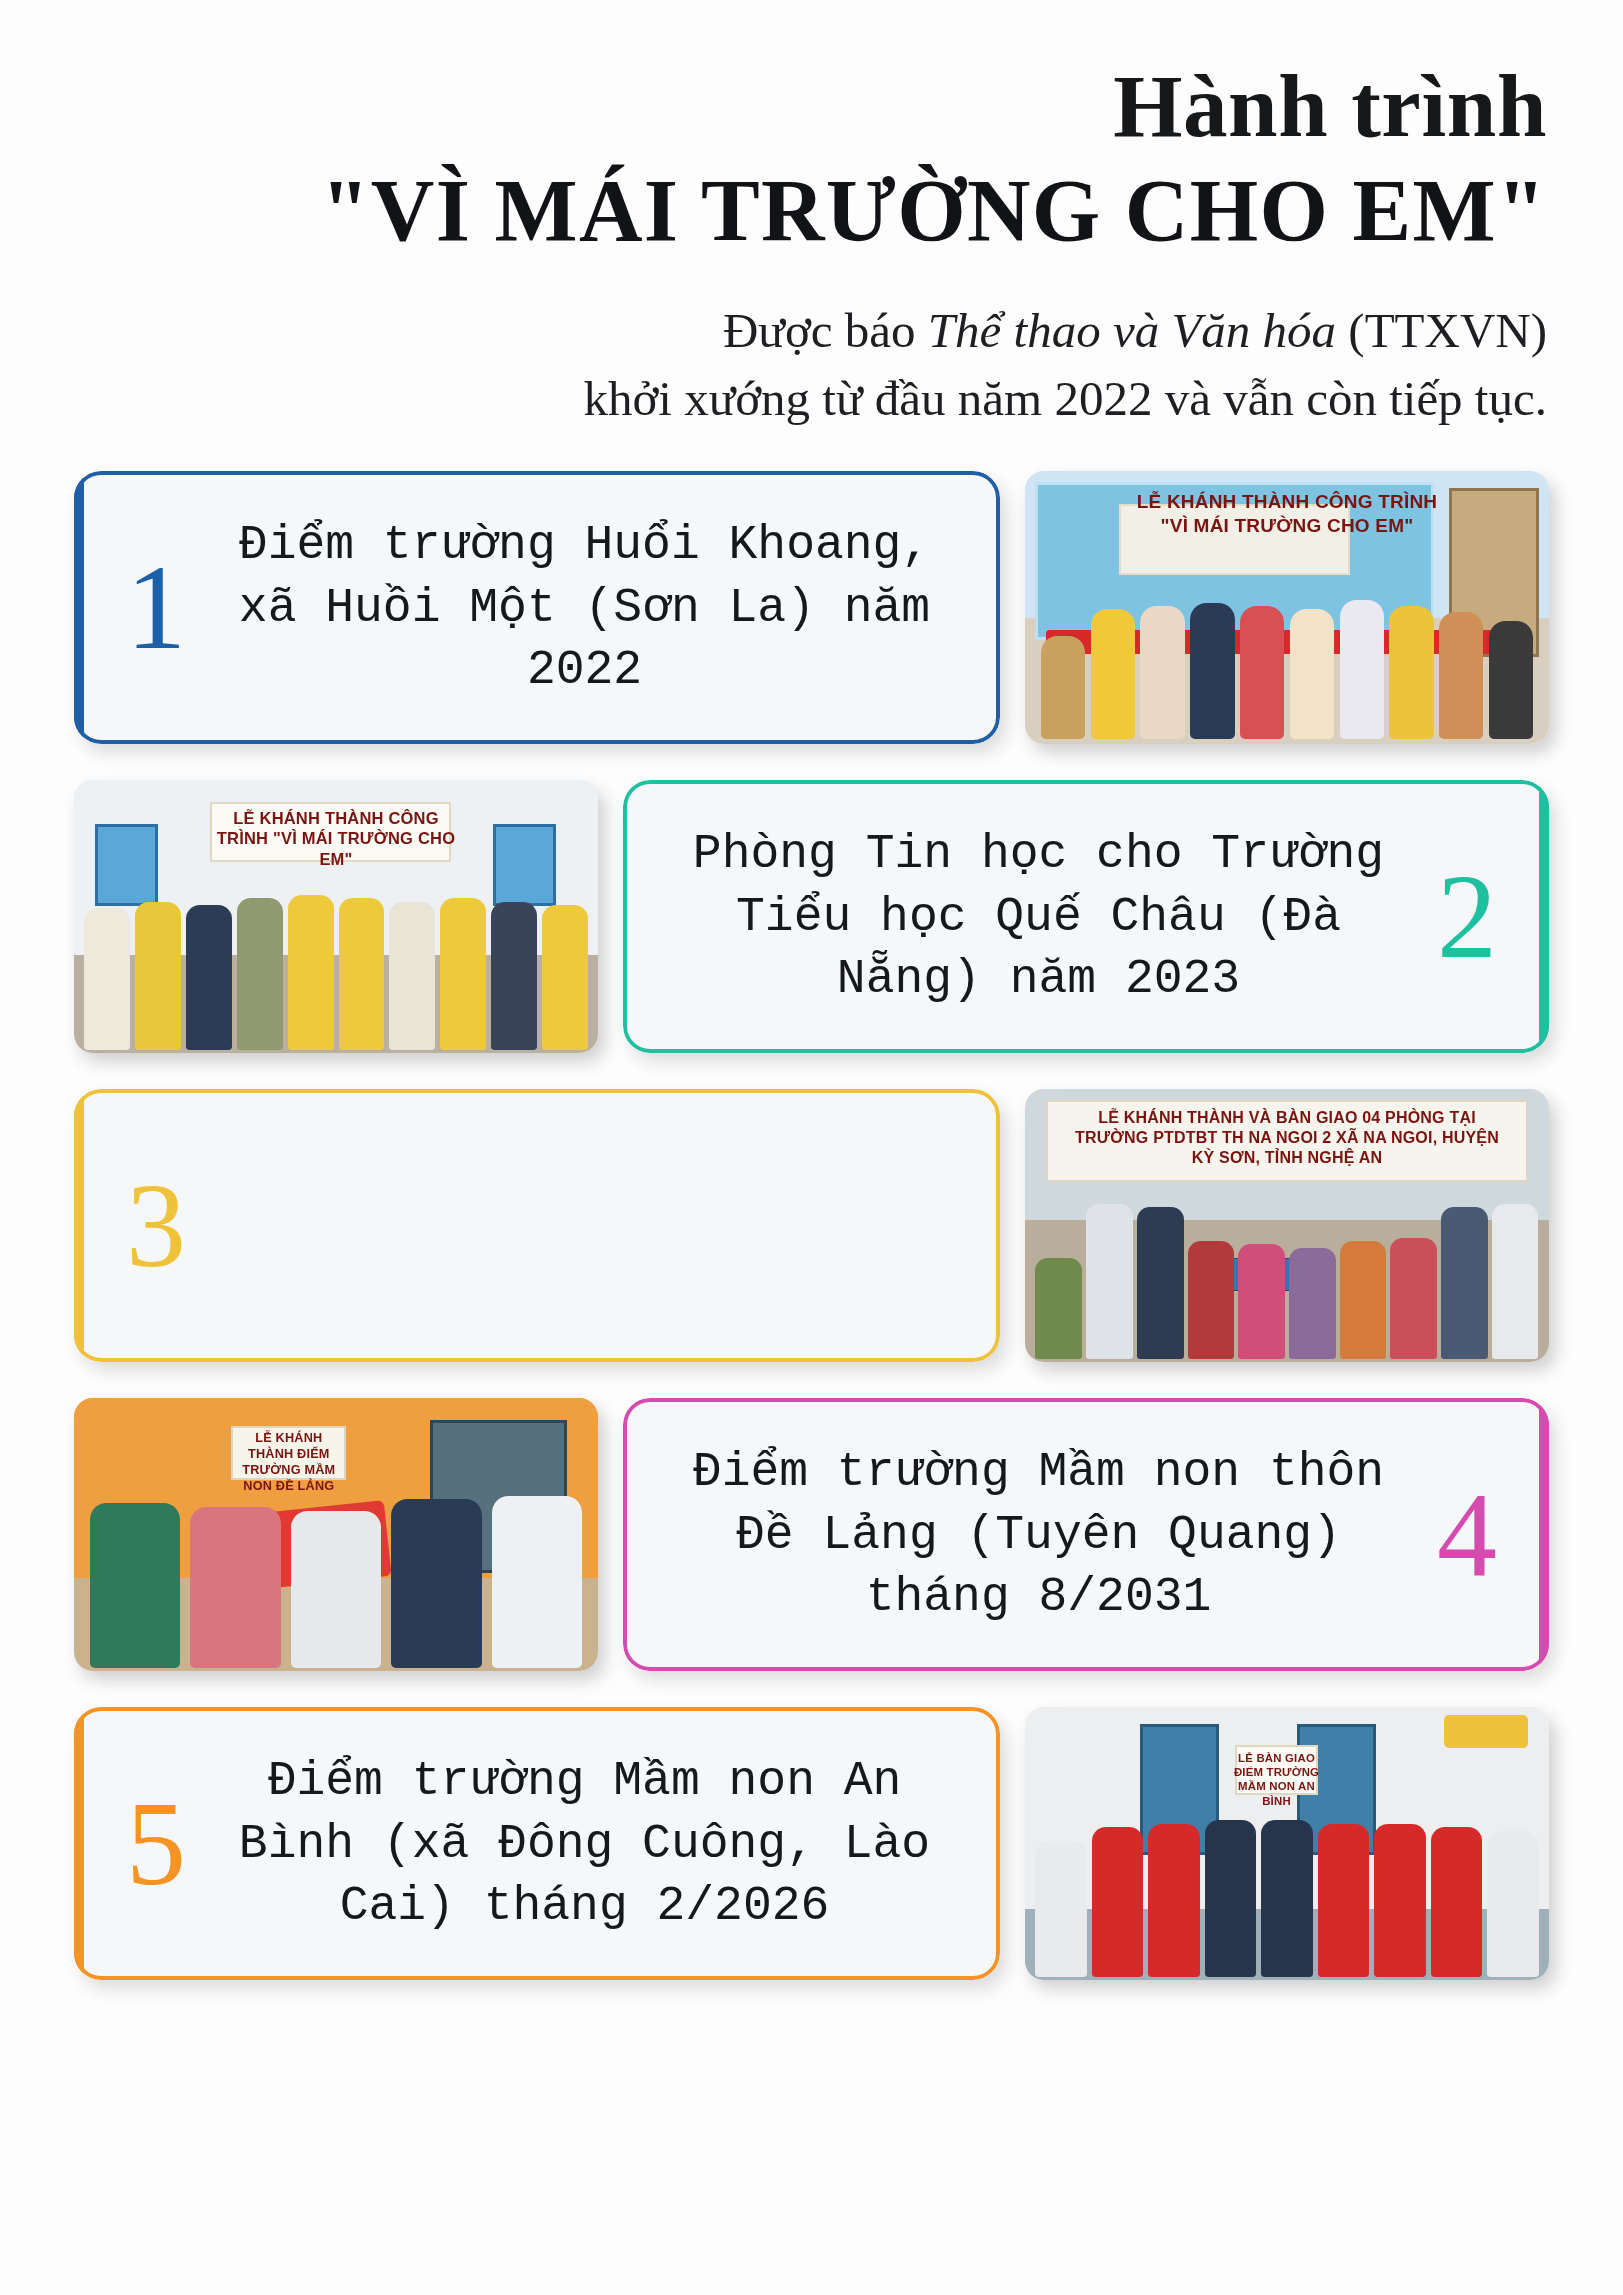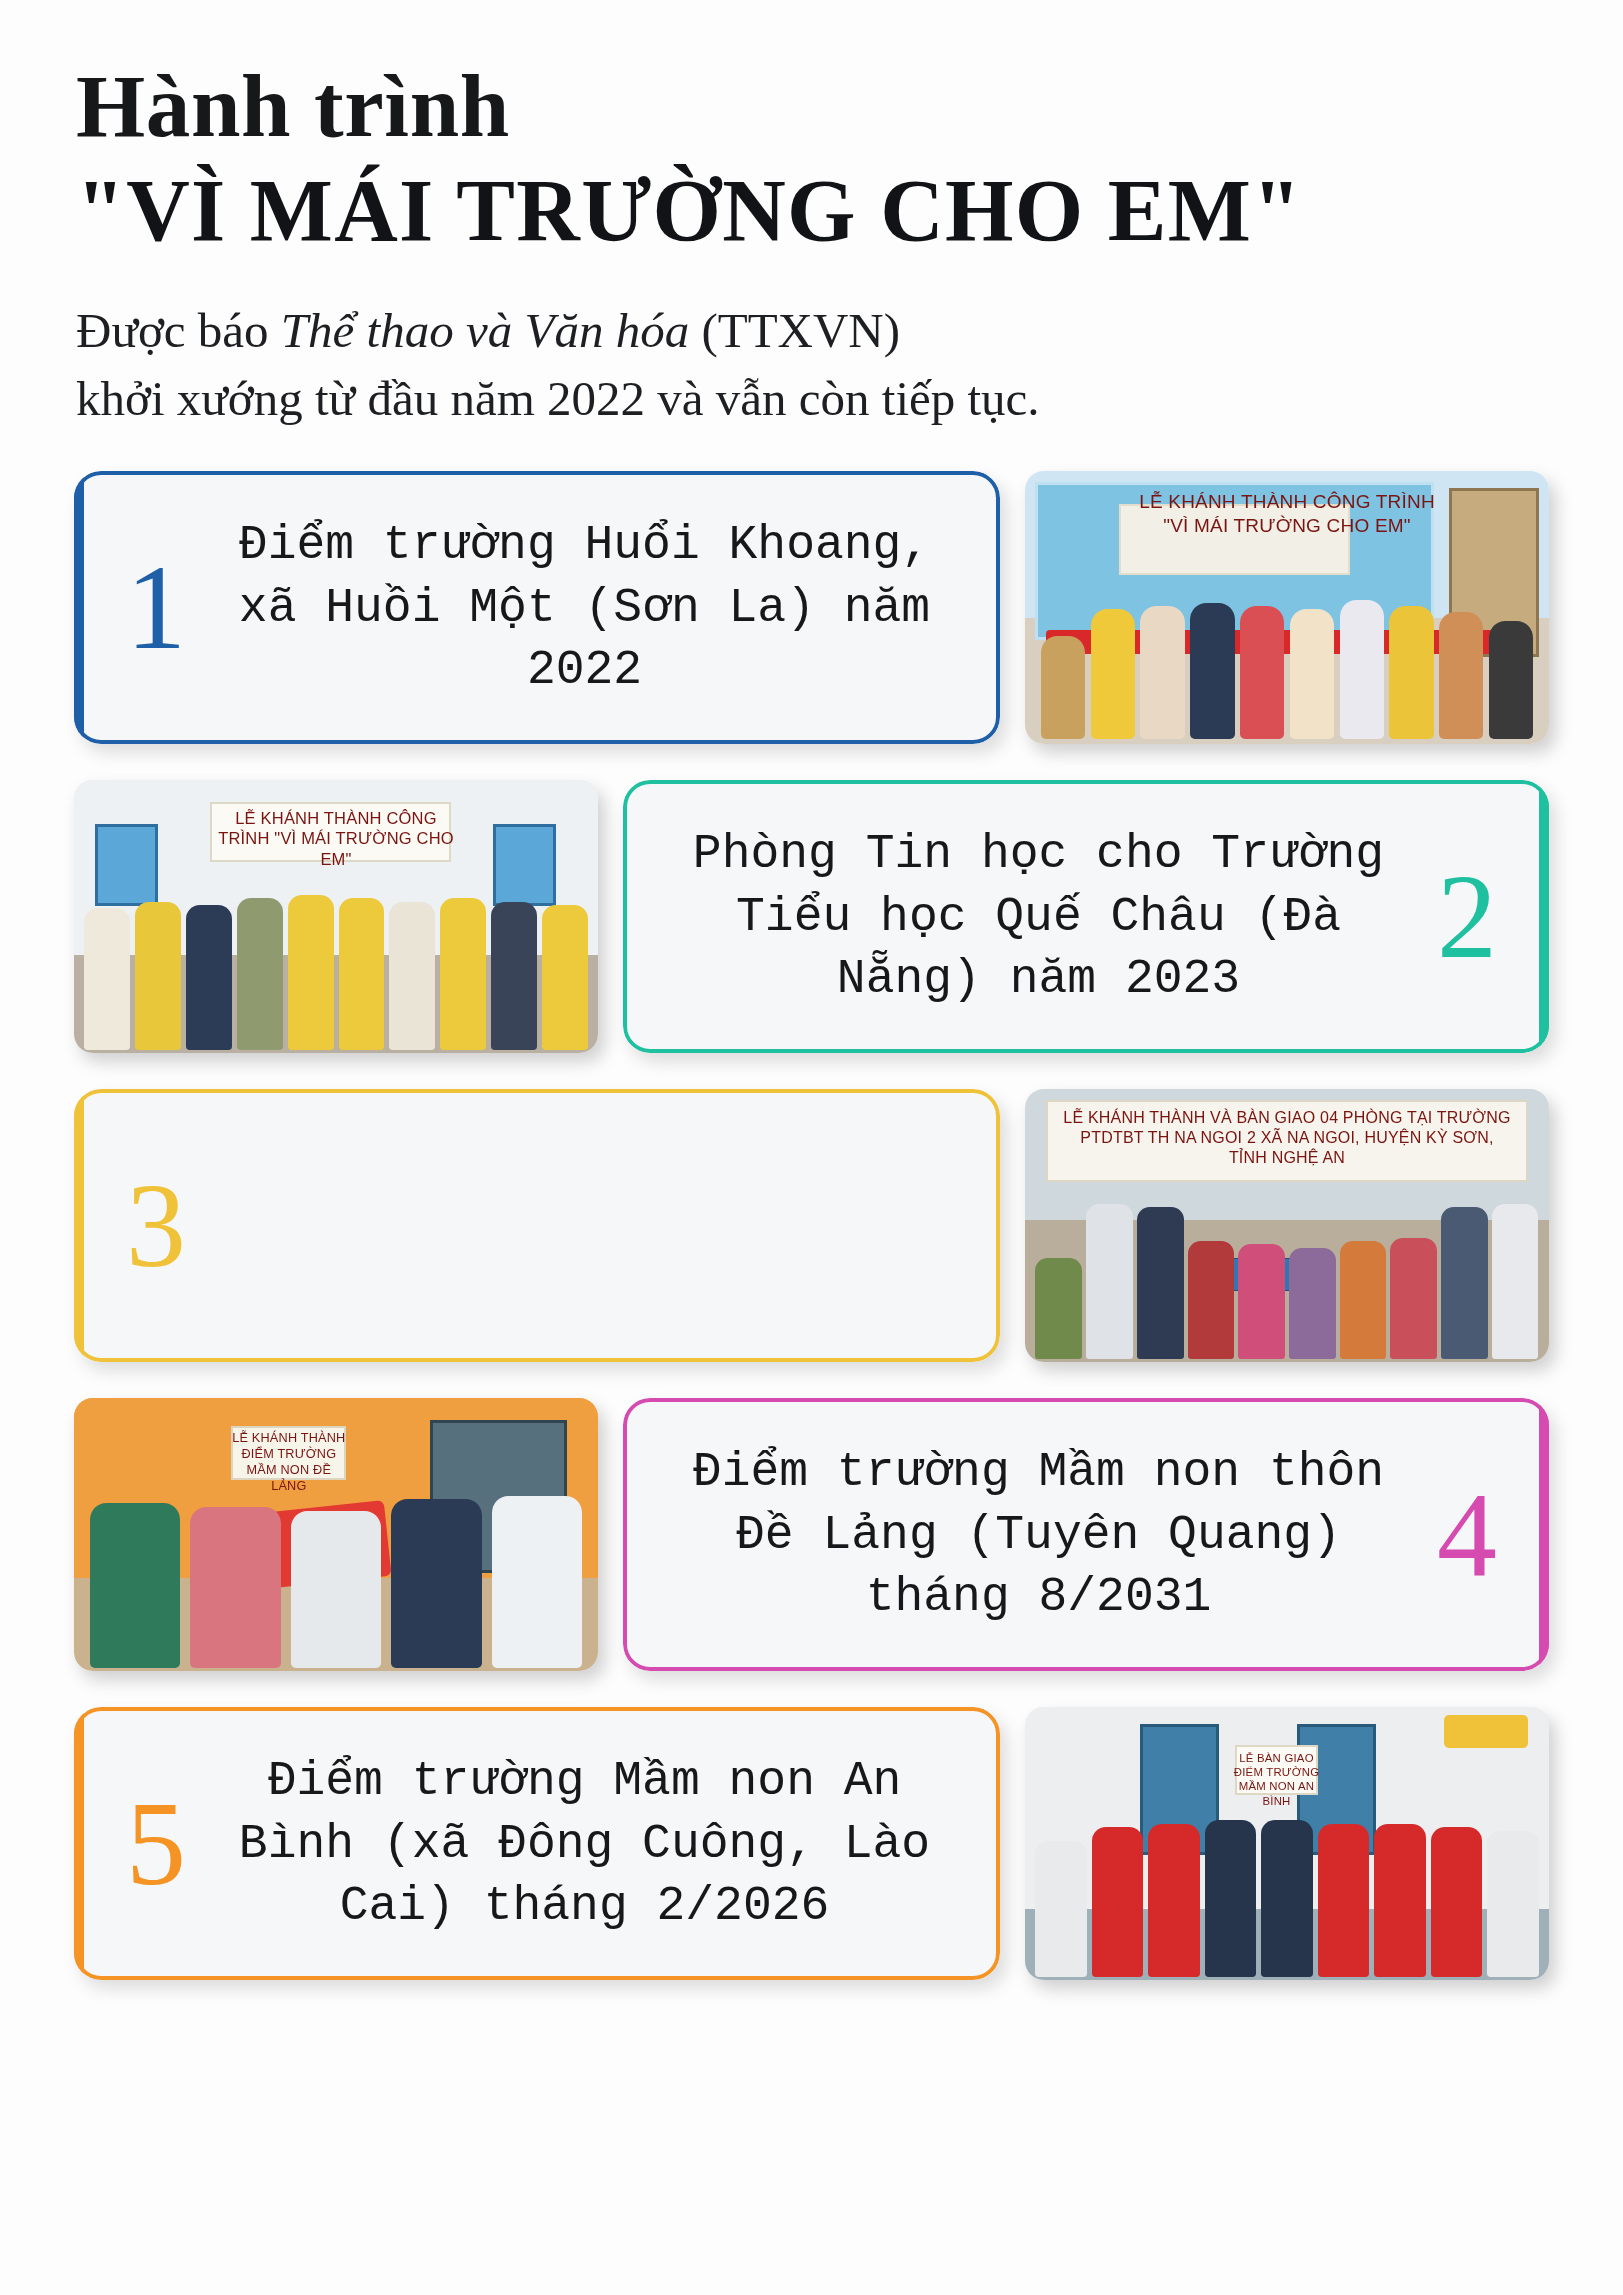--- a/index.html
+++ b/index.html
@@ -20,21 +20,21 @@
     position: relative;
     width: 1623px;
     height: 2295px;
     background: #fdfdfd;
     padding: 0;
   }
 
   
   .header {
     padding: 60px 76px 0 76px;
-    text-align: left;
+    text-align: right;
   }
   .title-line1 {
     font-size: 89px;
     line-height: 1.05;
     font-weight: 700;
     letter-spacing: 0.6px;
     color: #17181a;
   }
   .title-line2 {
     font-size: 88px;
@@ -135,21 +135,21 @@
     min-height: 266px;
   }
   .ph-caption {
     position: absolute;
     left: 50%;
     transform: translateX(-50%);
     top: 7%;
     width: 62%;
     text-align: center;
     font-family: "Liberation Sans", sans-serif;
-    font-weight: 400;
+    font-weight: 700;
     color: #7a1410;
     line-height: 1.25;
     letter-spacing: 0.2px;
   }
 
   
   .p1 { background: linear-gradient(#cfe5f3 0 54%, #d8cfc0 54% 100%); }
   .p1 .wall { position:absolute; left:2%; top:4%; width:76%; height:58%; background:#7fc3e3; border:3.8px solid #bfe0f0; }
   .p1 .door { position:absolute; right:2%; top:6%; width:17%; height:62%; background:#c6ab7e; border:3.2px solid #8d7650; }
   .p1 .sign { position:absolute; left:18%; top:12%; width:44%; height:26%; background:#f2efe6; border:2.5px solid #e3ddcd; }

